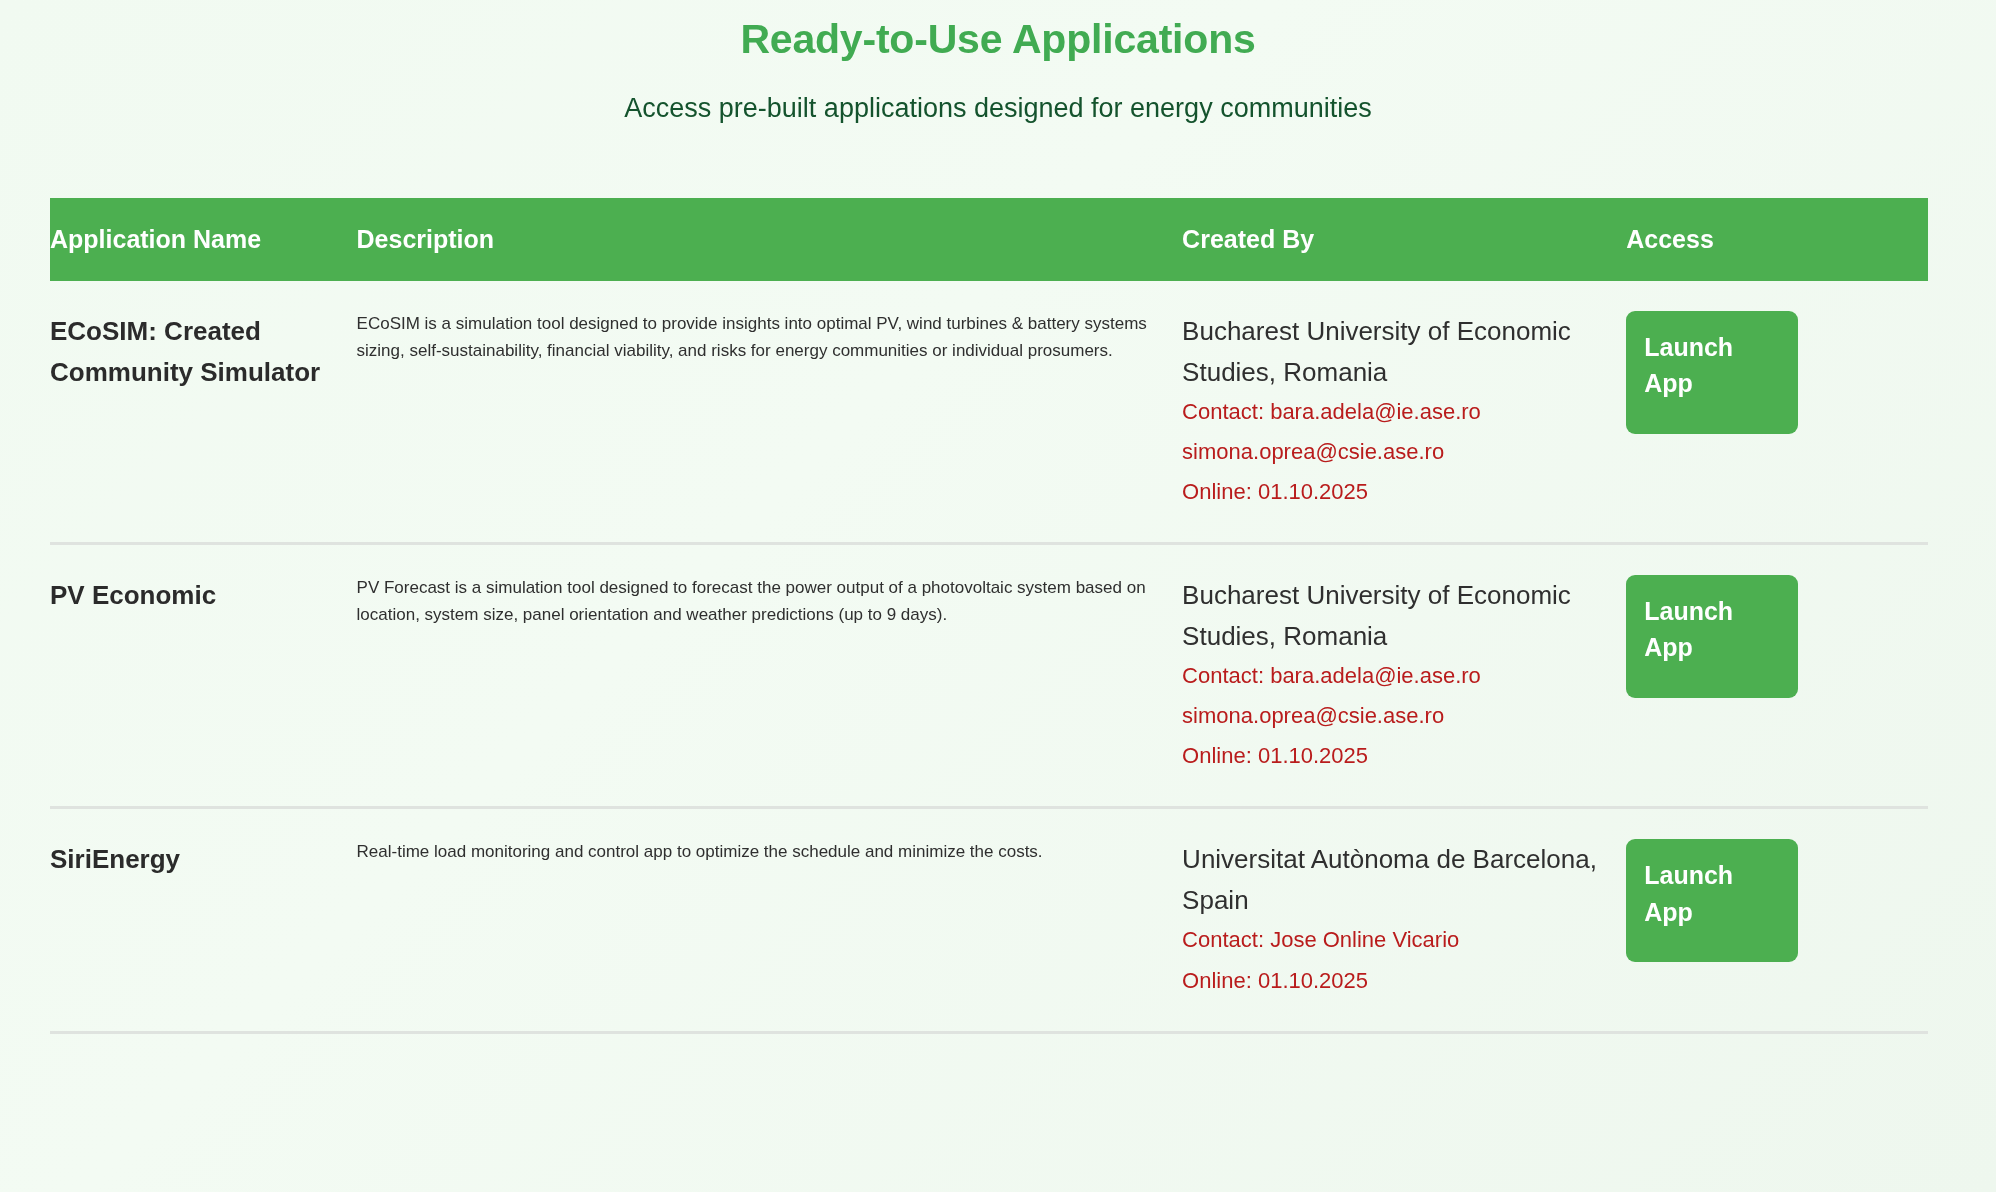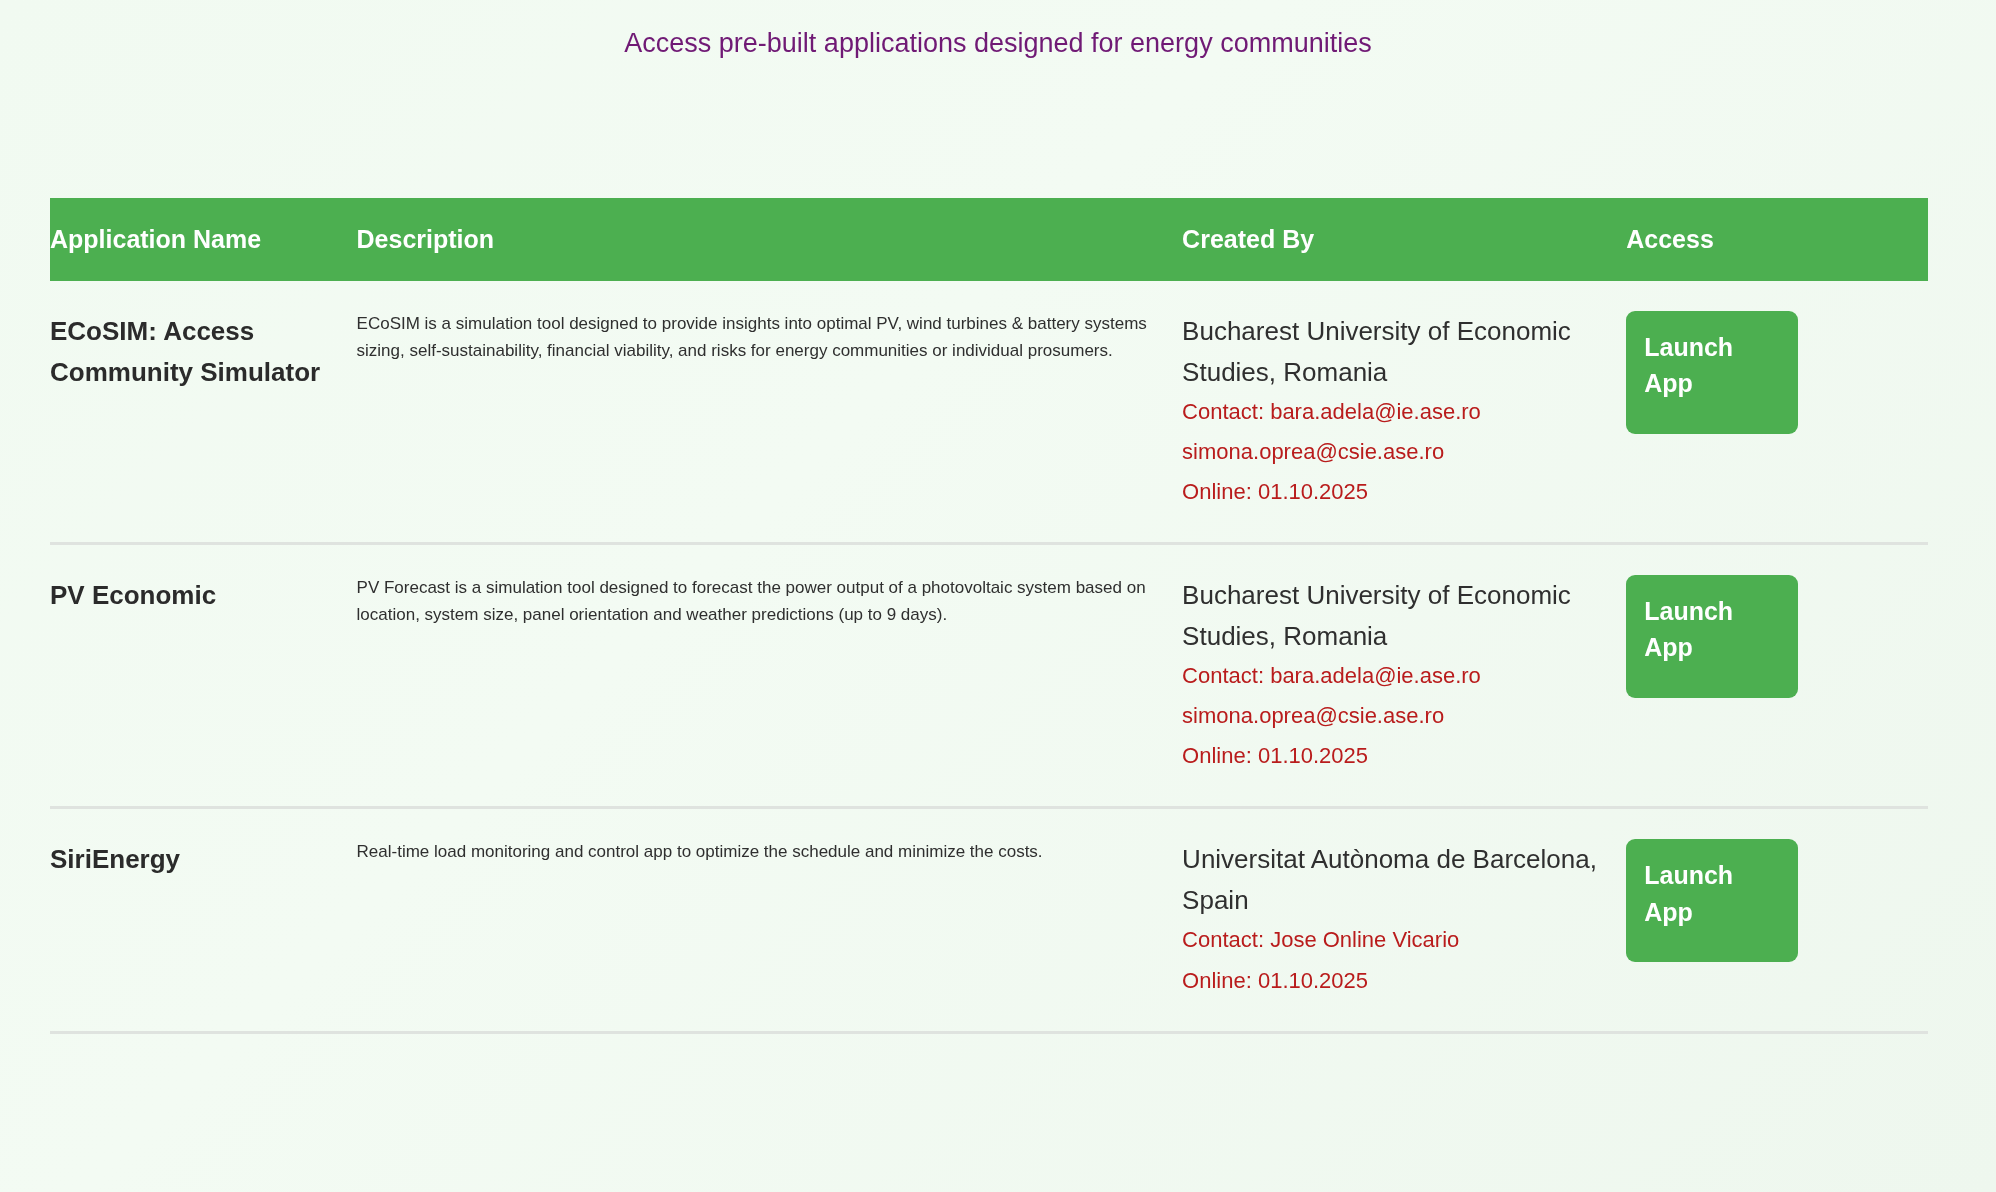--- a/index.html
+++ b/index.html
@@ -25,21 +25,21 @@
     color: #41ab52;
     font-size: 41px;
     font-weight: bold;
     letter-spacing: -0.2px;
     margin: 0;
     padding-top: 14px;
     line-height: 1.25;
   }
   .page-subtitle {
     text-align: center;
-    color: #701a75;
+    color: #14532d;
     font-size: 27px;
     font-weight: normal;
     margin: 0;
     padding-top: 26px;
     line-height: 1.3;
   }
   .table-wrap {
     position: absolute;
     left: 50px;
     top: 198px;
@@ -117,36 +117,37 @@
     padding: 18px 16px 32px 18px;
     cursor: pointer;
   }
   .launch-btn .lbl-word { display: block; }
 </style>
 </head>
 <body>
 
 <div class="page">
 
+  <h1 class="page-title">Ready-to-Use Applications</h1>
   <p class="page-subtitle">Access pre-built applications designed for energy communities</p>
 
   <div class="table-wrap">
     <table class="apps">
       <thead>
         <tr>
           <th class="col-name">Application Name</th>
           <th class="col-desc">Description</th>
           <th class="col-author">Created By</th>
           <th class="col-access">Access</th>
         </tr>
       </thead>
       <tbody>
 
         <tr>
-          <td class="c-name">ECoSIM: Access Community Simulator</td>
+          <td class="c-name">ECoSIM: Created Community Simulator</td>
           <td class="c-desc">ECoSIM is a simulation tool designed to provide insights into optimal PV, wind turbines &amp; battery systems sizing, self-sustainability, financial viability, and risks for energy communities or individual prosumers.</td>
           <td class="c-author">
             <span>Bucharest University of Economic Studies, Romania</span>
             <span class="meta">Contact: bara.adela@ie.ase.ro</span>
             <span class="meta">simona.oprea@csie.ase.ro</span>
             <span class="meta">Online: 01.10.2025</span>
           </td>
           <td class="c-access">
             <button class="launch-btn">
               <span class="lbl-word">Launch</span>

